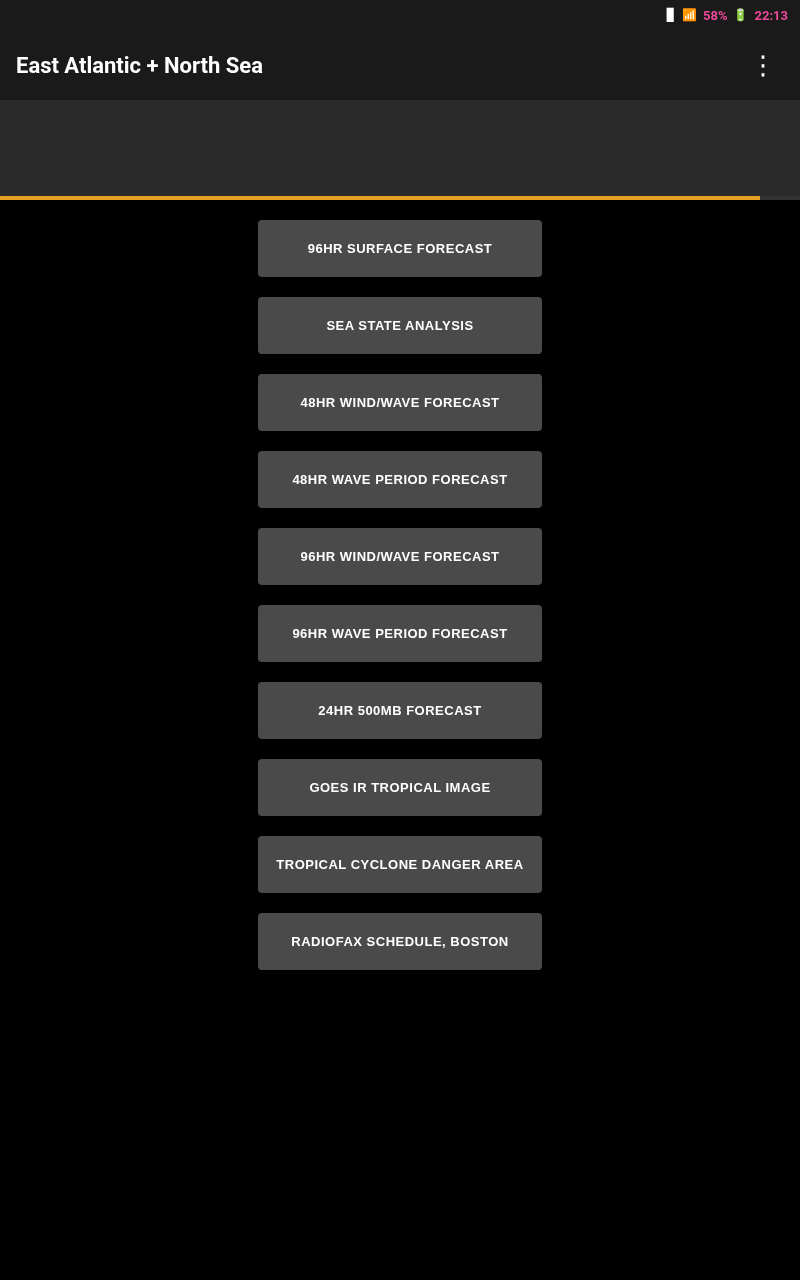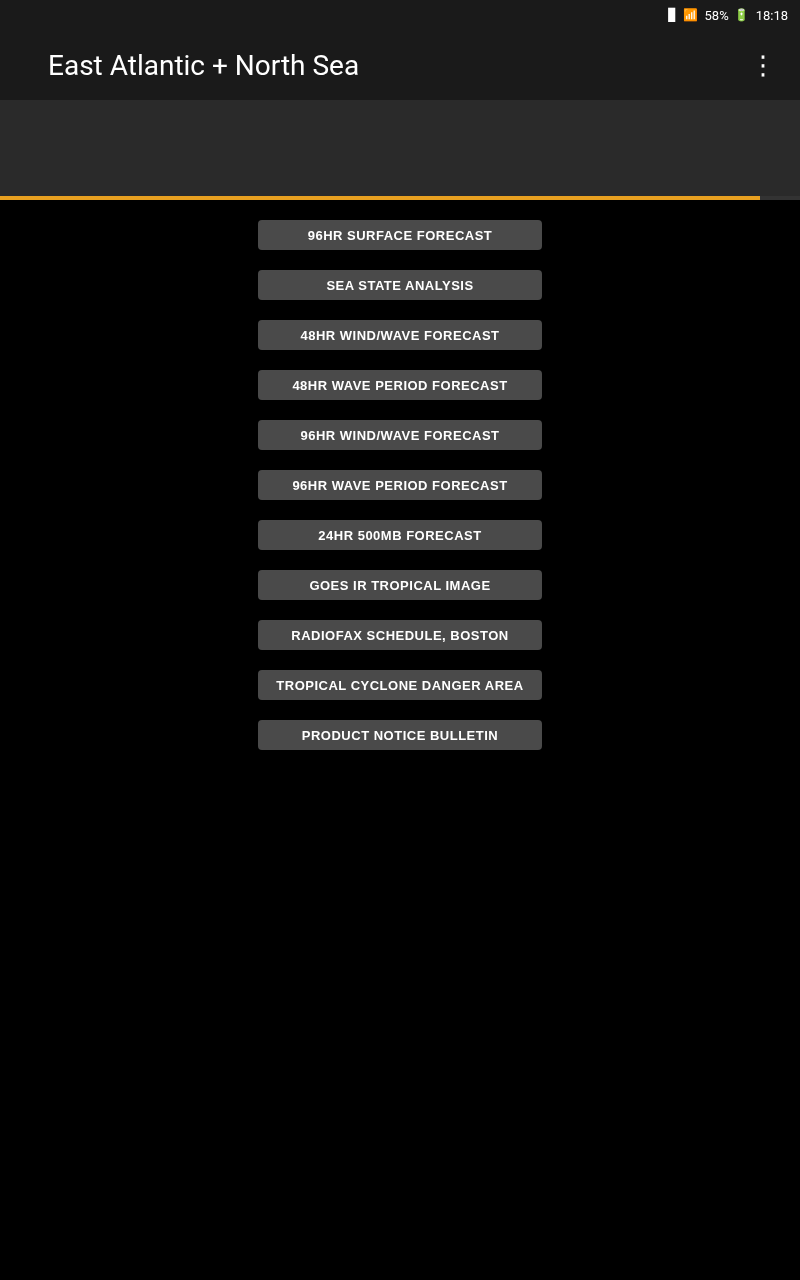--- a/index.html
+++ b/index.html
@@ -27,41 +27,40 @@
       padding-right: 12px;
       gap: 6px;
     }
 
     .status-icon {
       color: #ffffff;
       font-size: 12px;
     }
 
     .status-text {
-      color: #ffffff;
+      color: #ec4899;
       font-size: 13px;
-      font-weight: 400;
+      font-weight: 700;
     }
 
     
     #app-bar {
       width: 800px;
       height: 70px;
       background-color: #1a1a1a;
       display: flex;
       align-items: center;
       justify-content: space-between;
       padding: 0 16px;
     }
 
     #app-title {
       color: #ffffff;
-      font-size: 28px;
-      font-weight: 400;
-      margin-left: 32px;
+      font-size: 22px;
+      font-weight: 700;
     }
 
     #more-icon {
       color: #ffffff;
       font-size: 26px;
       cursor: pointer;
       padding: 8px;
     }
 
     
@@ -93,21 +92,21 @@
       background-color: #000000;
       padding: 10px 0;
       display: flex;
       flex-direction: column;
       align-items: center;
       gap: 0;
     }
 
     .menu-button {
       width: 284px;
-      height: 30px;
+      height: 57px;
       background-color: #4a4a4a;
       border: none;
       border-radius: 4px;
       color: #ffffff;
       font-size: 13px;
       font-weight: 600;
       letter-spacing: 0.5px;
       cursor: pointer;
       margin: 10px 0;
       display: flex;
@@ -117,21 +116,21 @@
     }
   </style>
 </head>
 <body>
 
 <div id="status-bar">
   <span class="status-icon">▊</span>
   <span class="status-icon">📶</span>
   <span class="status-text">58%</span>
   <span class="status-icon">🔋</span>
-  <span class="status-text">18:18</span>
+  <span class="status-text">22:13</span>
 </div>
 
 <div id="app-bar">
   <span id="app-title">East Atlantic + North Sea</span>
   <span id="more-icon">⋮</span>
 </div>
 
 <div id="banner-area">
   <div id="progress-bar">
     <div id="progress-fill"></div>
@@ -140,16 +139,15 @@
 
 <div id="content">
 <button class="menu-button">96HR SURFACE FORECAST</button>
     <button class="menu-button">SEA STATE ANALYSIS</button>
     <button class="menu-button">48HR WIND/WAVE FORECAST</button>
     <button class="menu-button">48HR WAVE PERIOD FORECAST</button>
     <button class="menu-button">96HR WIND/WAVE FORECAST</button>
     <button class="menu-button">96HR WAVE PERIOD FORECAST</button>
     <button class="menu-button">24HR 500MB FORECAST</button>
     <button class="menu-button">GOES IR TROPICAL IMAGE</button>
+    <button class="menu-button">TROPICAL CYCLONE DANGER AREA</button>
     <button class="menu-button">RADIOFAX SCHEDULE, BOSTON</button>
-    <button class="menu-button">TROPICAL CYCLONE DANGER AREA</button>
-    <button class="menu-button">PRODUCT NOTICE BULLETIN</button>
   </div>
 
 </body></html>

